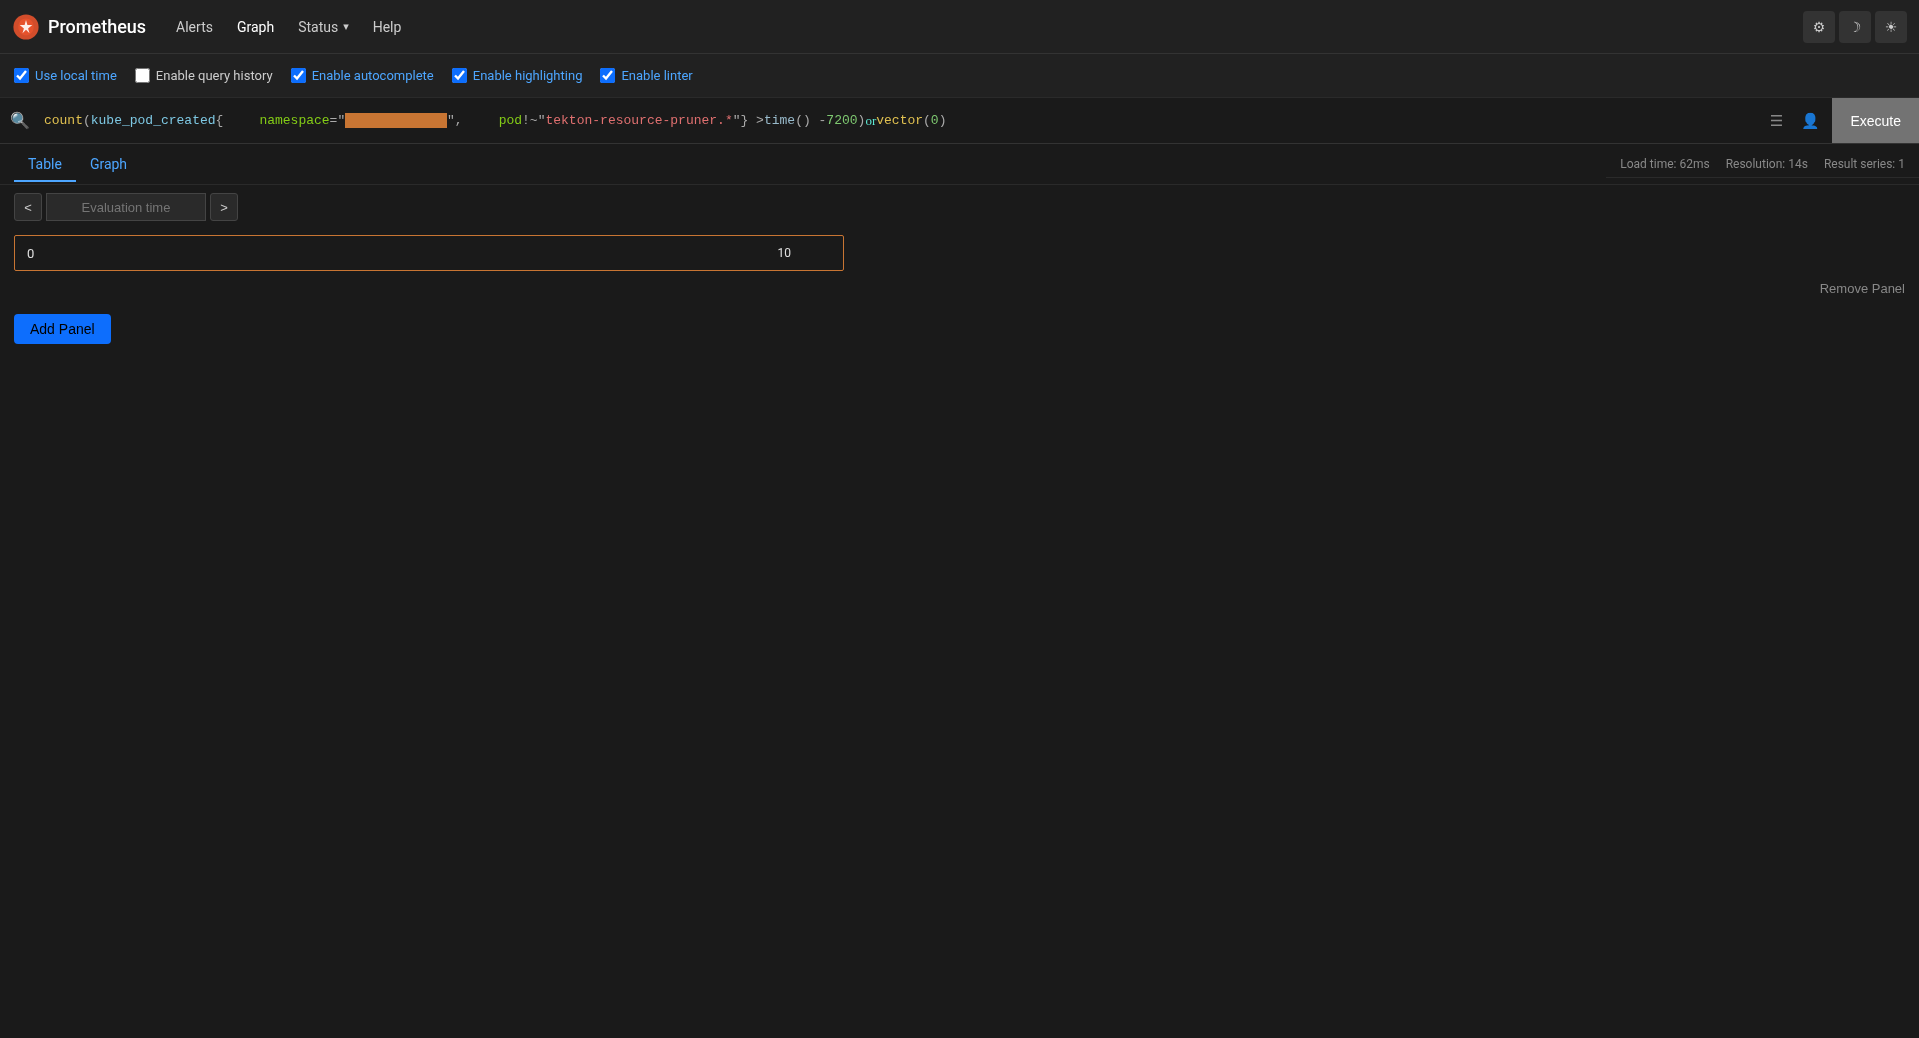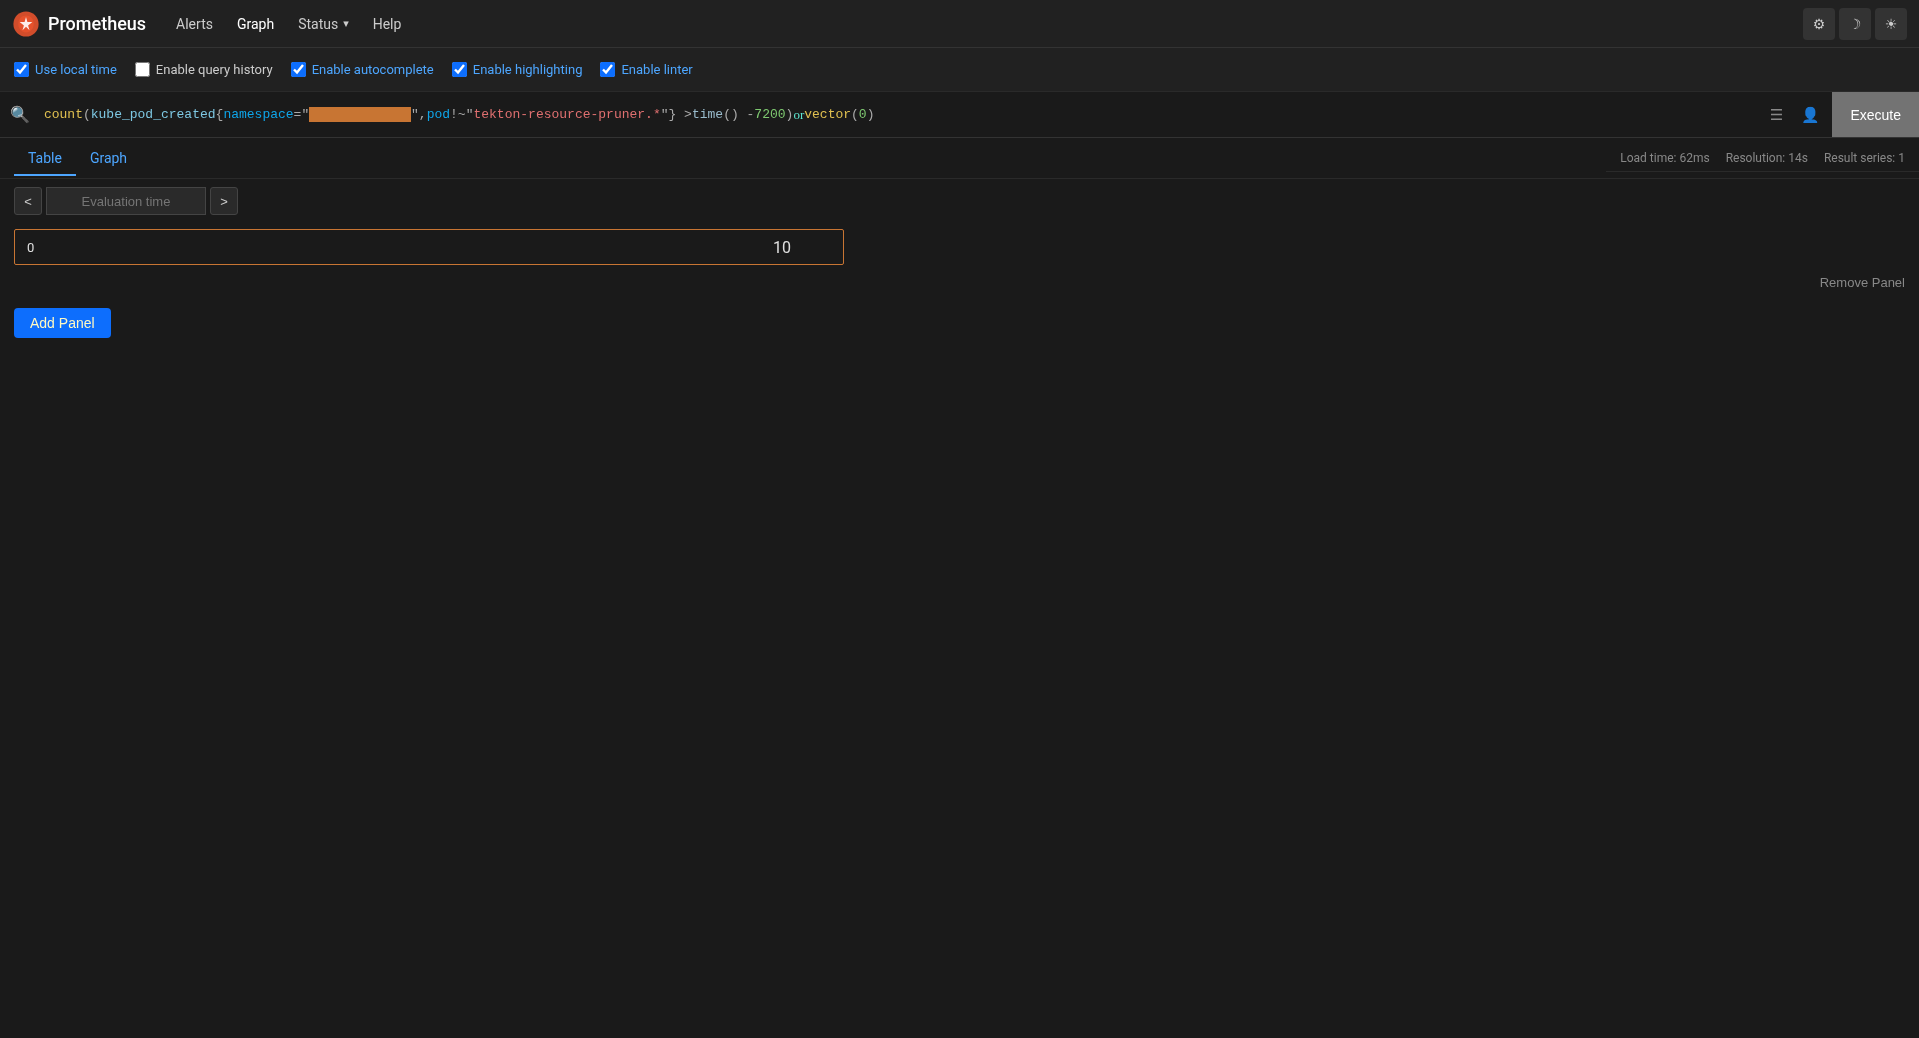--- a/index.html
+++ b/index.html
@@ -11,21 +11,21 @@
       height: 1038px;
       overflow: hidden;
     }
 
     
     .navbar {
       background-color: #212121;
       display: flex;
       align-items: center;
       padding: 0 12px;
-      height: 48px;
+      height: 54px;
       border-bottom: 1px solid #333;
     }
     .navbar-brand {
       display: flex;
       align-items: center;
       gap: 8px;
       margin-right: 20px;
     }
     .brand-icon {
       width: 28px;
@@ -142,21 +142,21 @@
       padding: 0 18px;
       font-size: 14px;
       font-weight: 500;
       cursor: pointer;
       height: 100%;
     }
 
     
     .q-fn { color: #e0c050; }
     .q-metric { color: #7ec8e3; }
-    .q-label-key { color: #0ea5e9; }
+    .q-label-key { color: #84cc16; margin-left: 36px; }
     .q-label-val { color: #e07070; }
     .q-fn2 { color: #9bc; }
     .q-num { color: #7ec870; }
     .q-kw { color: #5eead4; font-family: Liberation Serif, serif; }
     .q-fn3 { color: #e0c050; }
 
     
     .result-area {
       padding: 0;
     }
@@ -236,21 +236,21 @@
       width: calc(100% - 28px);
       max-width: 830px;
     }
     .result-cell-label {
       color: #e0e0e0;
       font-size: 13px;
       flex: 0 0 auto;
     }
     .result-cell-value {
       color: #e0e0e0;
-      font-size: 16px;
+      font-size: 12px;
       margin-left: auto;
       padding-right: 40px;
     }
 
     
     .remove-panel-row {
       display: flex;
       justify-content: flex-end;
       padding: 4px 14px;
     }
@@ -262,21 +262,21 @@
       font-size: 13px;
       text-align: center;
     }
 
     
     .add-panel-row {
       padding: 14px;
     }
     .add-panel-button {
       background: #0d6efd;
-      color: #fef9c3;
+      color: #000000;
       border: none;
       padding: 7px 16px;
       font-size: 14px;
       border-radius: 4px;
       cursor: pointer;
     }
 
     
     .query-display {
       font-family: 'Courier New', Courier, monospace;

